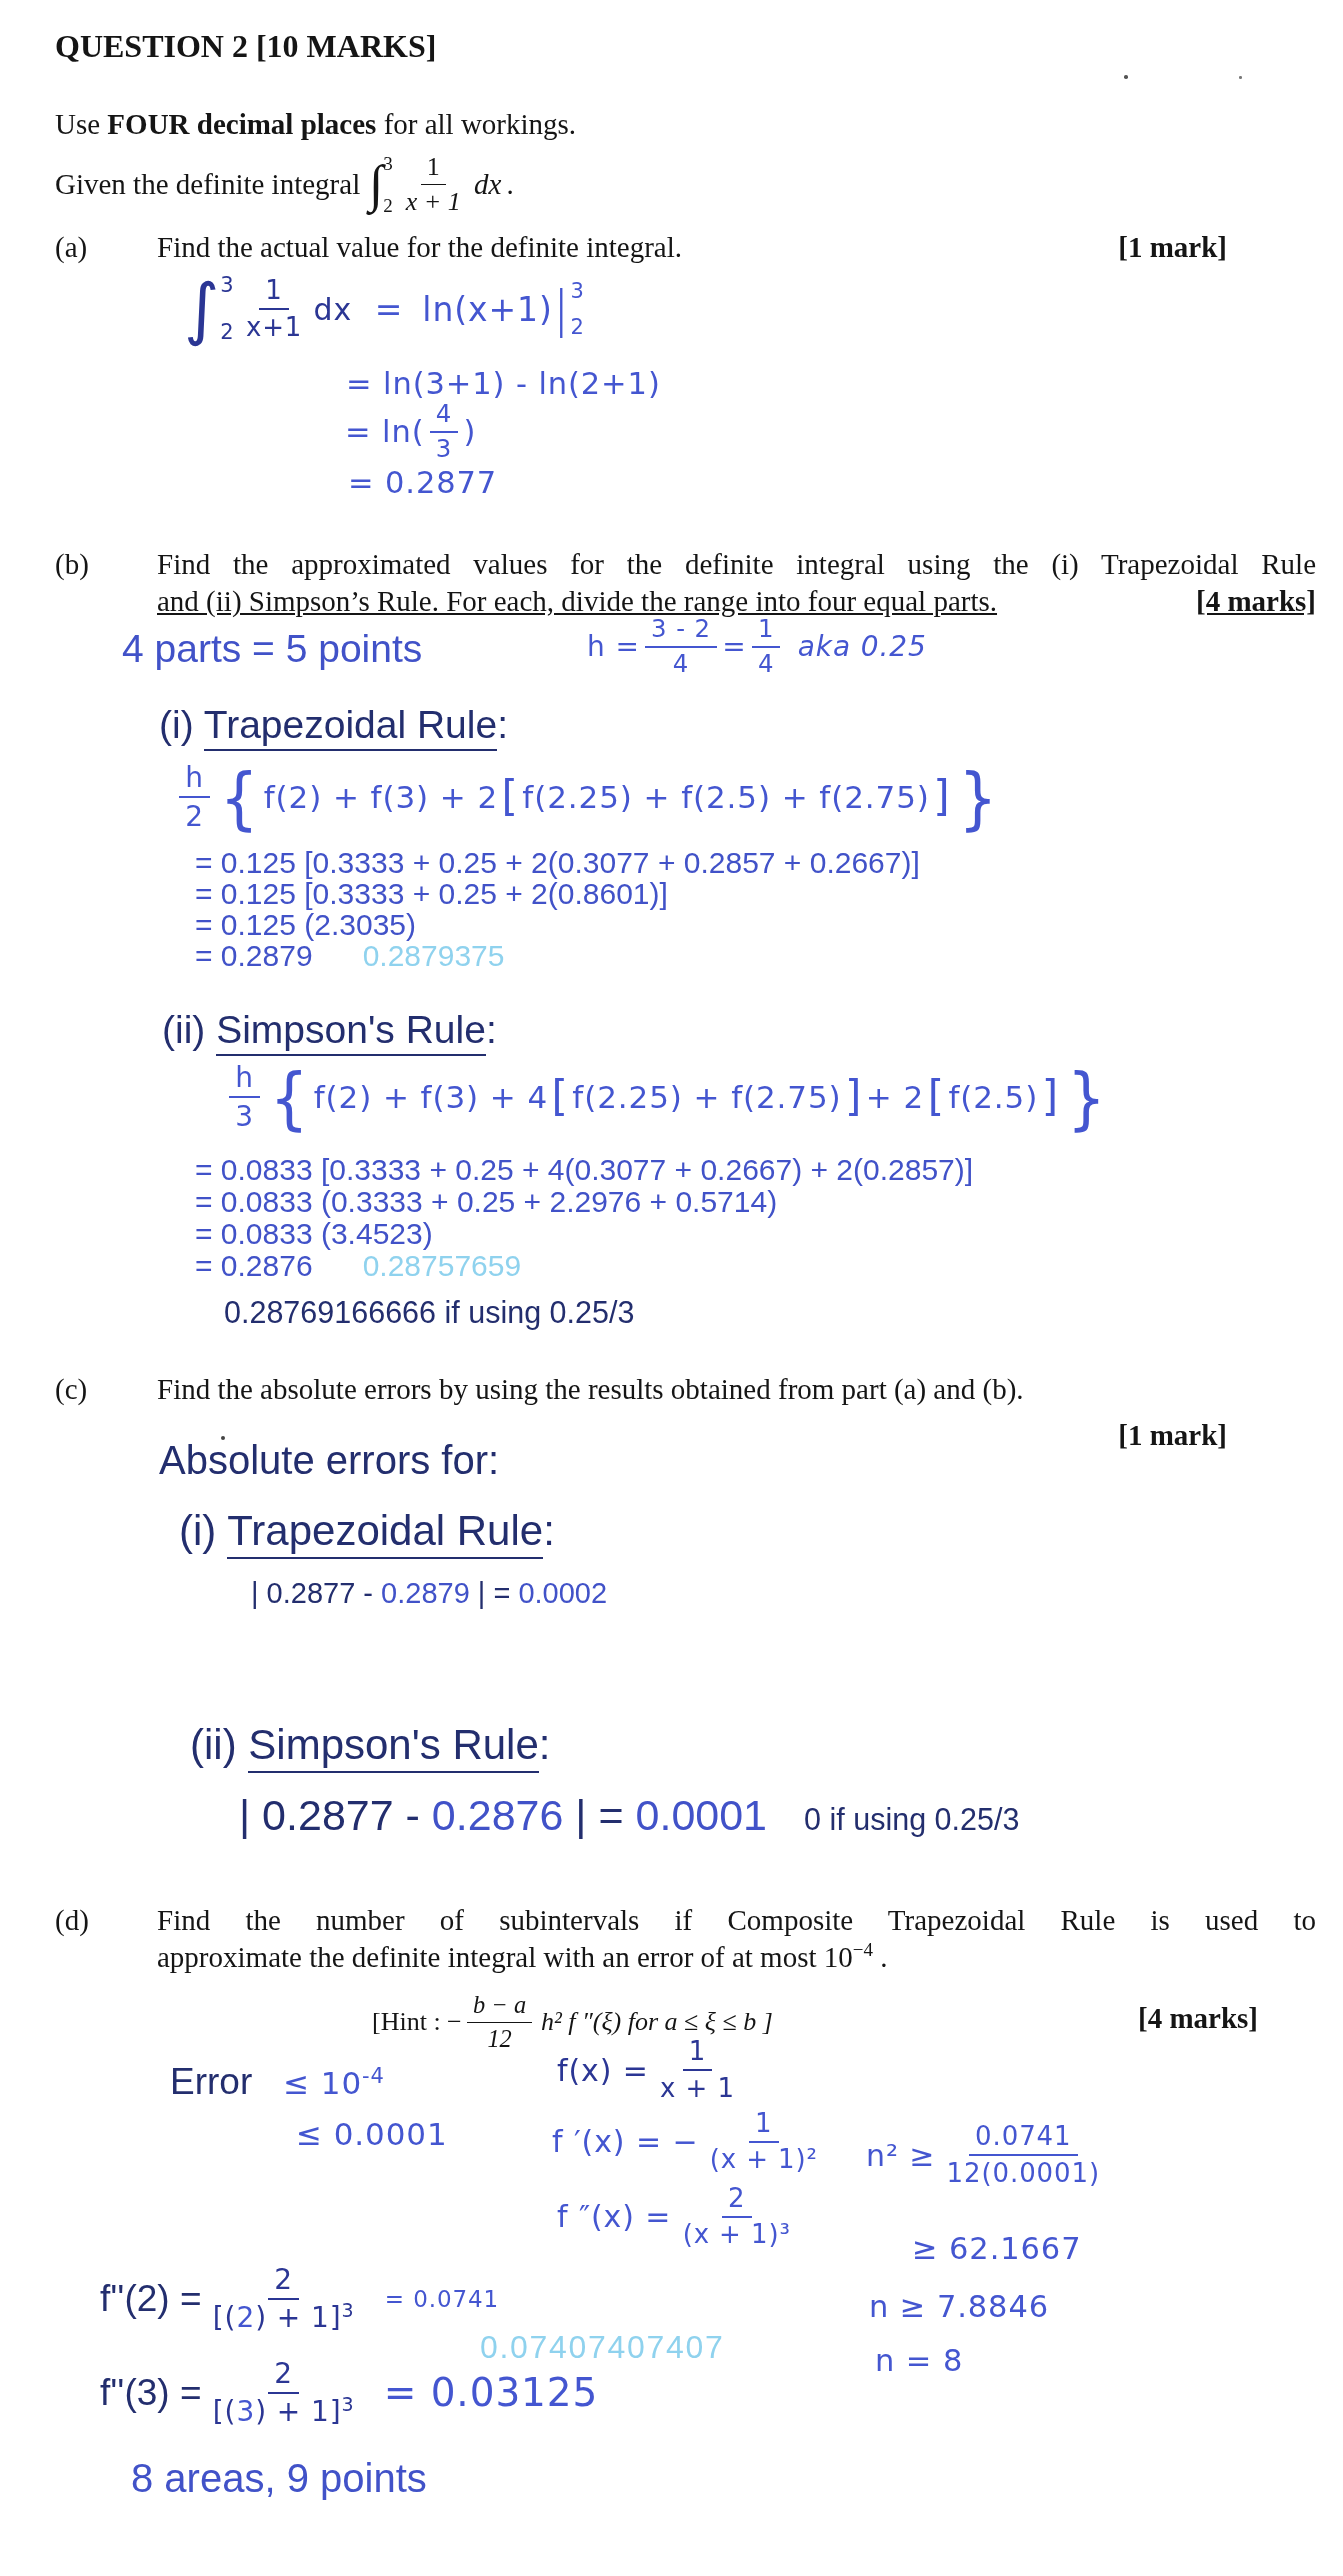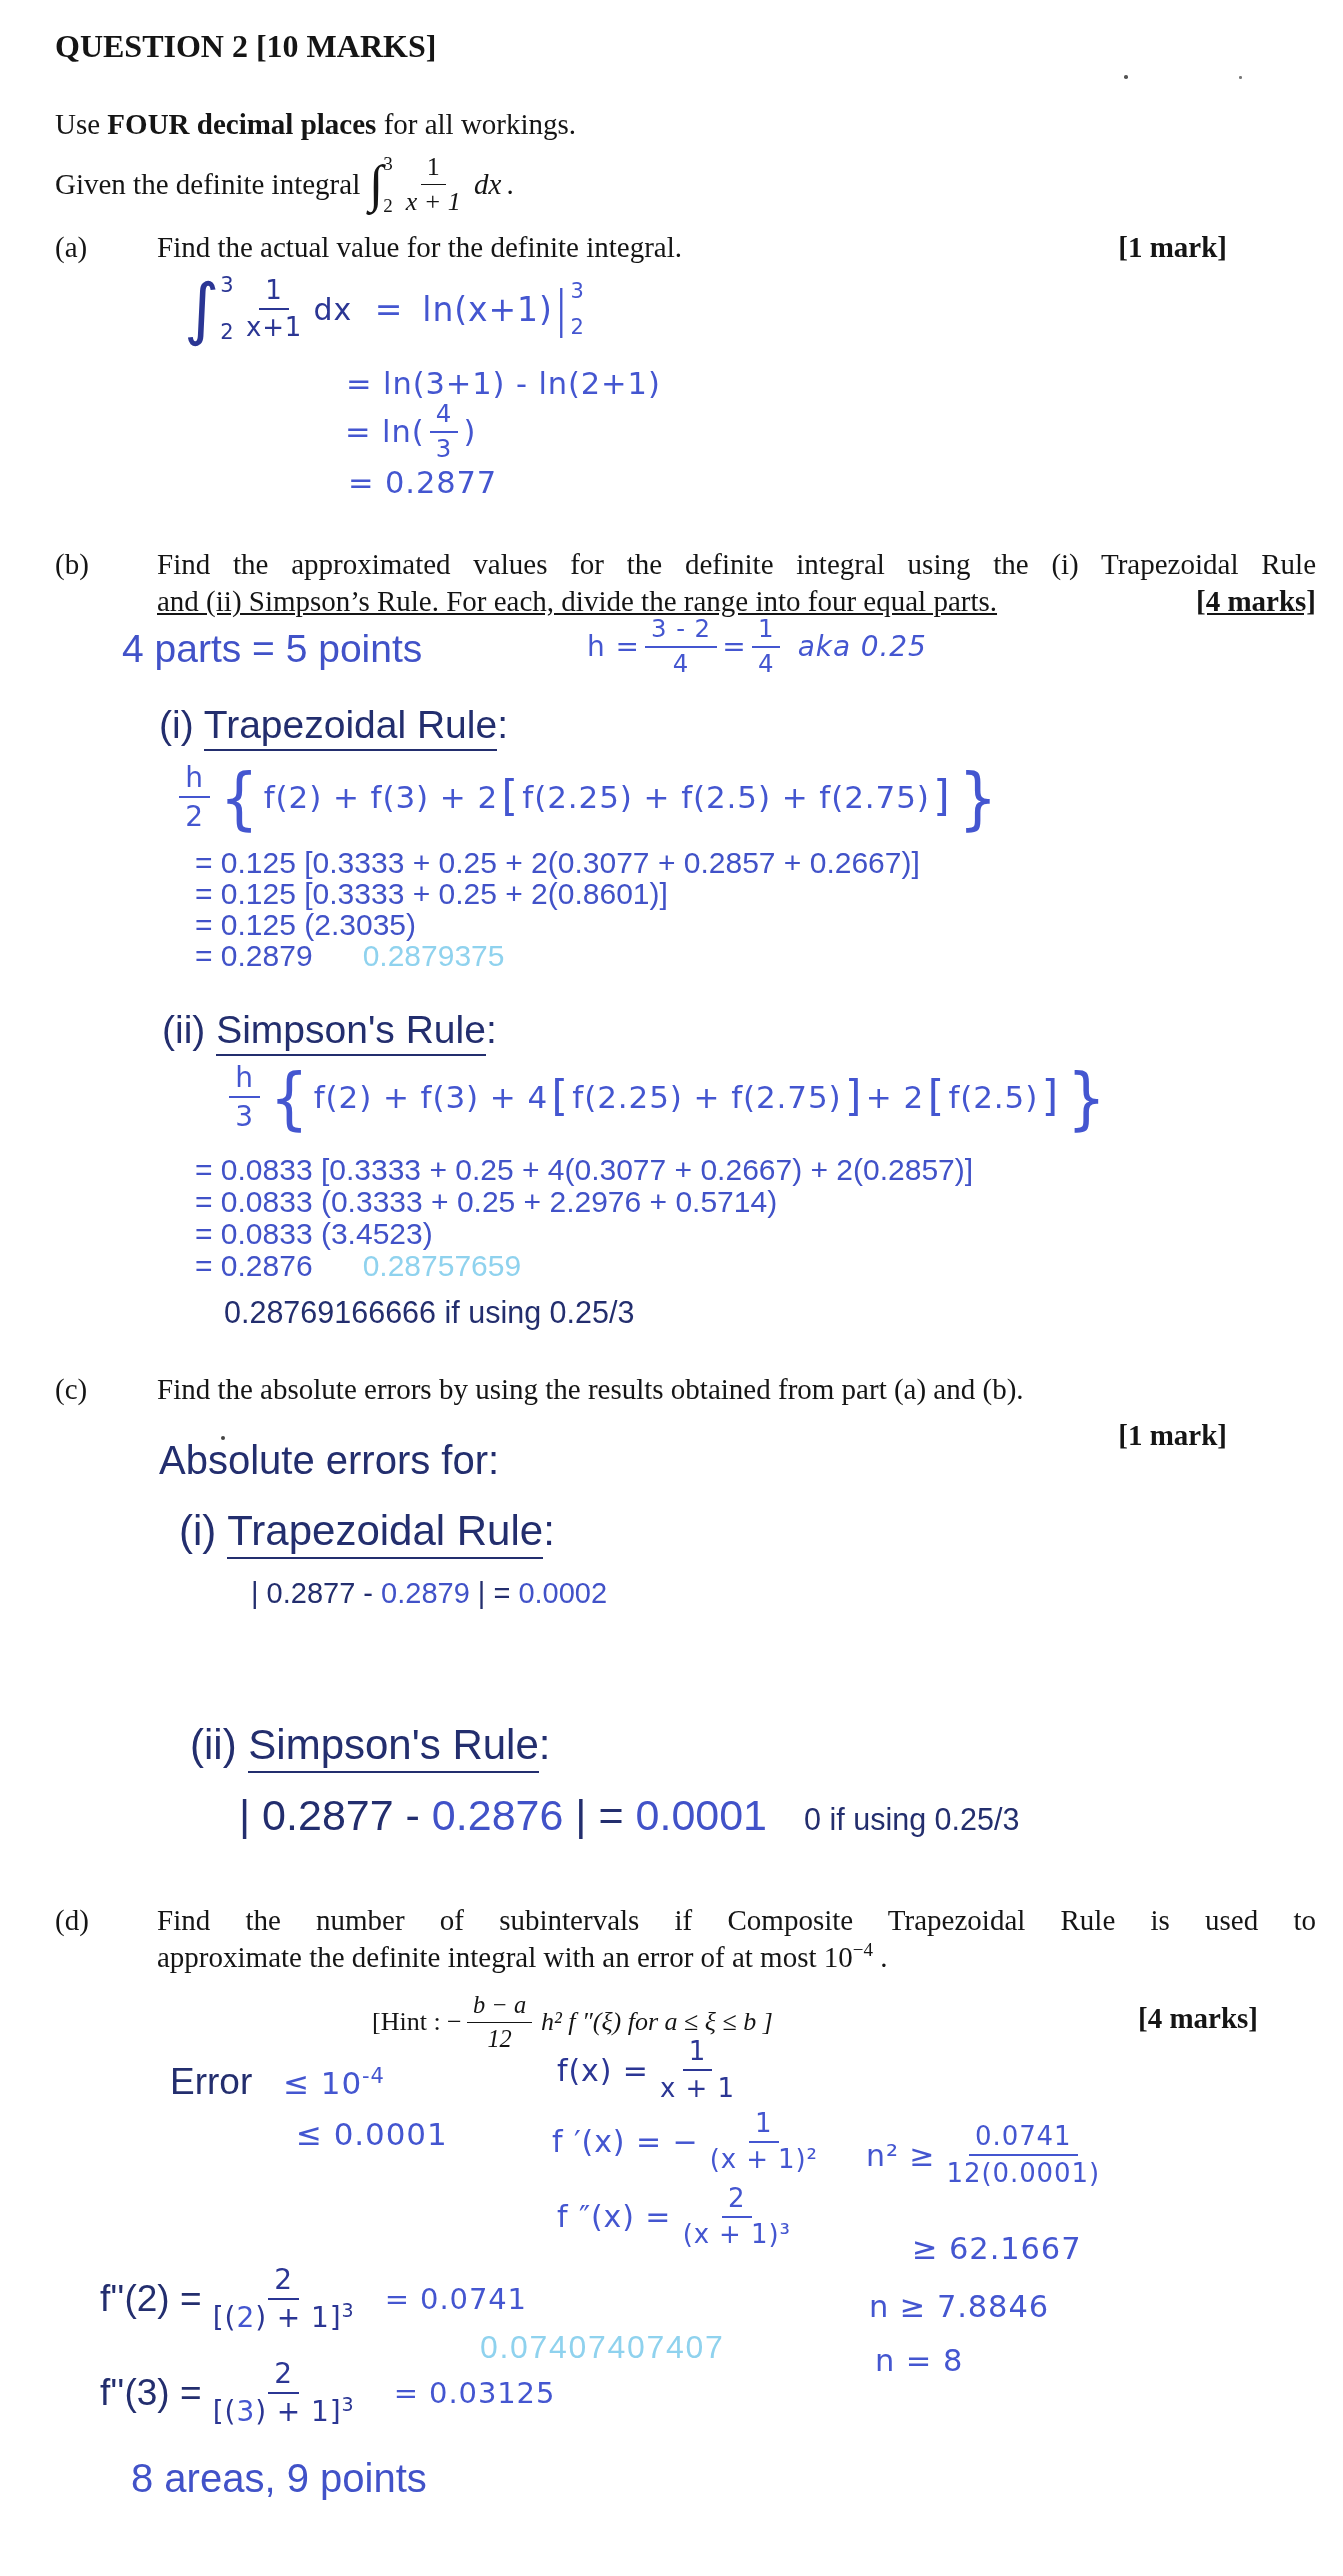--- a/index.html
+++ b/index.html
@@ -117,25 +117,25 @@
   #d-et{left:847px;top:2021px;height:89px;font-size:31px;}
   #d-et .frac{font-size:26px;}
   #d-et .post{font-size:30px;margin-left:8.7px;}
   #d-n2{left:866px;top:2115px;height:80px;font-size:30px;}
   #d-n2 .frac{font-size:26px;}
   #d-62{left:912px;top:2231px;font-size:30.5px;}
   #d-n78{left:869px;top:2289px;font-size:30.5px;}
   #d-n8{left:875px;top:2343px;font-size:30.5px;}
   #d-f2{left:100px;top:2254px;height:89px;font-size:37px;}
   #d-f2 .frac{font-size:28px;}
-  #d-f2 .res{font-size:29px;margin-left:19px;}
+  #d-f2 .res{font-size:23px;margin-left:19px;}
   #d-f2x{left:480px;top:2329px;font-size:32px;letter-spacing:1.7px;}
   #d-f3{left:100px;top:2348px;height:89px;font-size:37px;}
   #d-f3 .frac{font-size:28px;}
-  #d-f3 .res{font-size:29px;margin-left:28px;}
+  #d-f3 .res{font-size:39px;margin-left:18px;}
   #d-footer{left:131px;top:2456px;font-size:40px;}
 </style>
 </head>
 <body>
 
 <div id="page">
 
   <div id="title" class="abs serif bold">QUESTION 2 [10 MARKS]</div>
   <div id="dot1" class="dot"></div>
   <div id="dot2" class="dot"></div>

